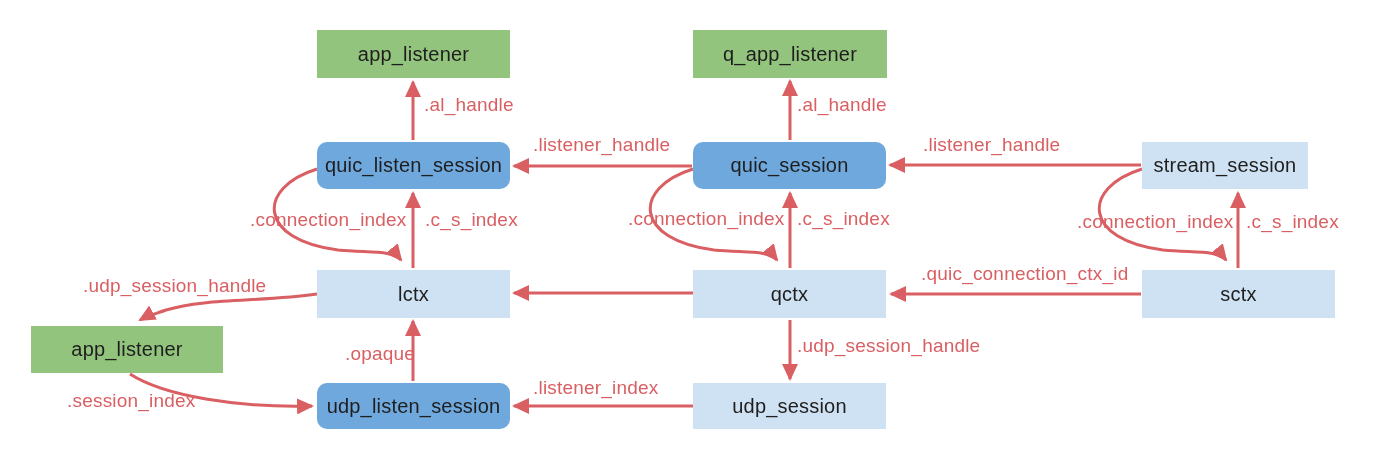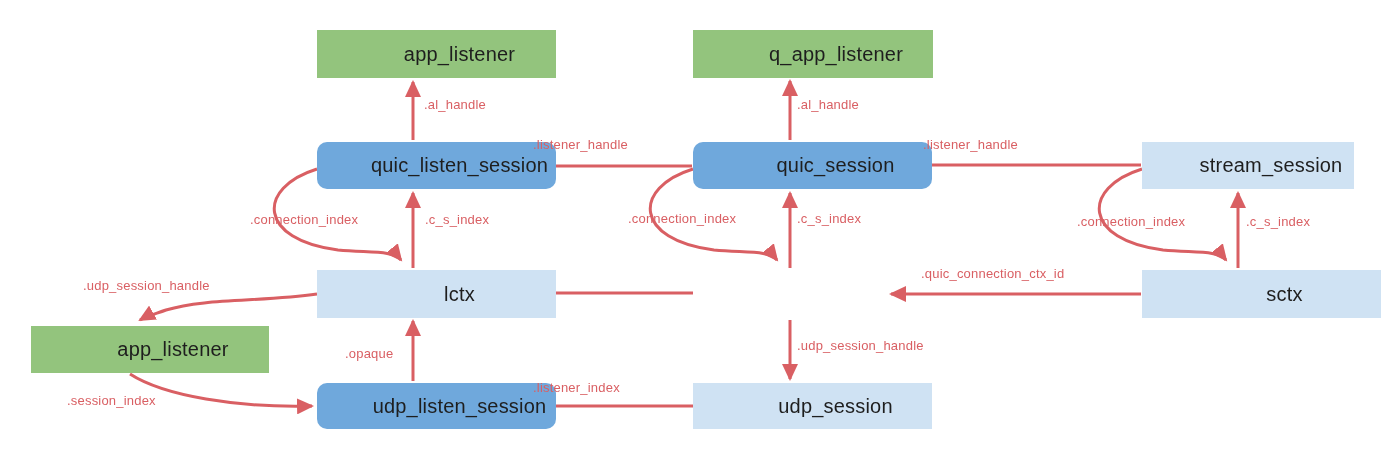--- a/index.html
+++ b/index.html
@@ -7,27 +7,27 @@
   }
   html,body{margin:0;padding:0;background:var(--bg);}
   .stage{
     position:relative; width:1386px; height:460px; background:var(--bg);
     font-family:"Liberation Sans", sans-serif; overflow:hidden;
   }
   .edges-svg{position:absolute; left:0; top:0; width:1386px; height:460px;}
   .edge-path{fill:none; stroke:var(--red); stroke-width:3px;}
   .node{
     position:absolute; display:flex; align-items:center; justify-content:center;
-    font-size:20px; color:var(--ink); letter-spacing:0.2px;padding-left:46px;
+    font-size:20px; color:var(--ink); letter-spacing:0.2px;
   }
   .node.green{background:var(--green);}
   .node.blue{background:var(--blue);border-radius:10px;}
   .node.light{background:var(--light);}
   .edge-label{
-    position:absolute; font-size:13px; line-height:21px; color:var(--red);
+    position:absolute; font-size:19px; line-height:21px; color:var(--red);
     white-space:nowrap; letter-spacing:0.2px;
   }
 </style>
 </head>
 <body>
 
 <div class="stage">
 
   <svg class="edges-svg" width="1386" height="460" viewBox="0 0 1386 460">
     <defs>
@@ -65,20 +65,23 @@
   </div>
   <div class="node blue" style="left:693px;top:142px;width:193px;height:47px">
     <span>quic_session</span>
   </div>
   <div class="node light" style="left:1142px;top:142px;width:166px;height:47px">
     <span>stream_session</span>
   </div>
   <div class="node light" style="left:317px;top:270px;width:193px;height:48px">
     <span>lctx</span>
   </div>
+  <div class="node light" style="left:693px;top:270px;width:193px;height:48px">
+    <span>qctx</span>
+  </div>
   <div class="node light" style="left:1142px;top:270px;width:193px;height:48px">
     <span>sctx</span>
   </div>
   <div class="node green" style="left:31px;top:326px;width:192px;height:47px">
     <span>app_listener</span>
   </div>
   <div class="node blue" style="left:317px;top:383px;width:193px;height:46px">
     <span>udp_listen_session</span>
   </div>
   <div class="node light" style="left:693px;top:383px;width:193px;height:46px">

